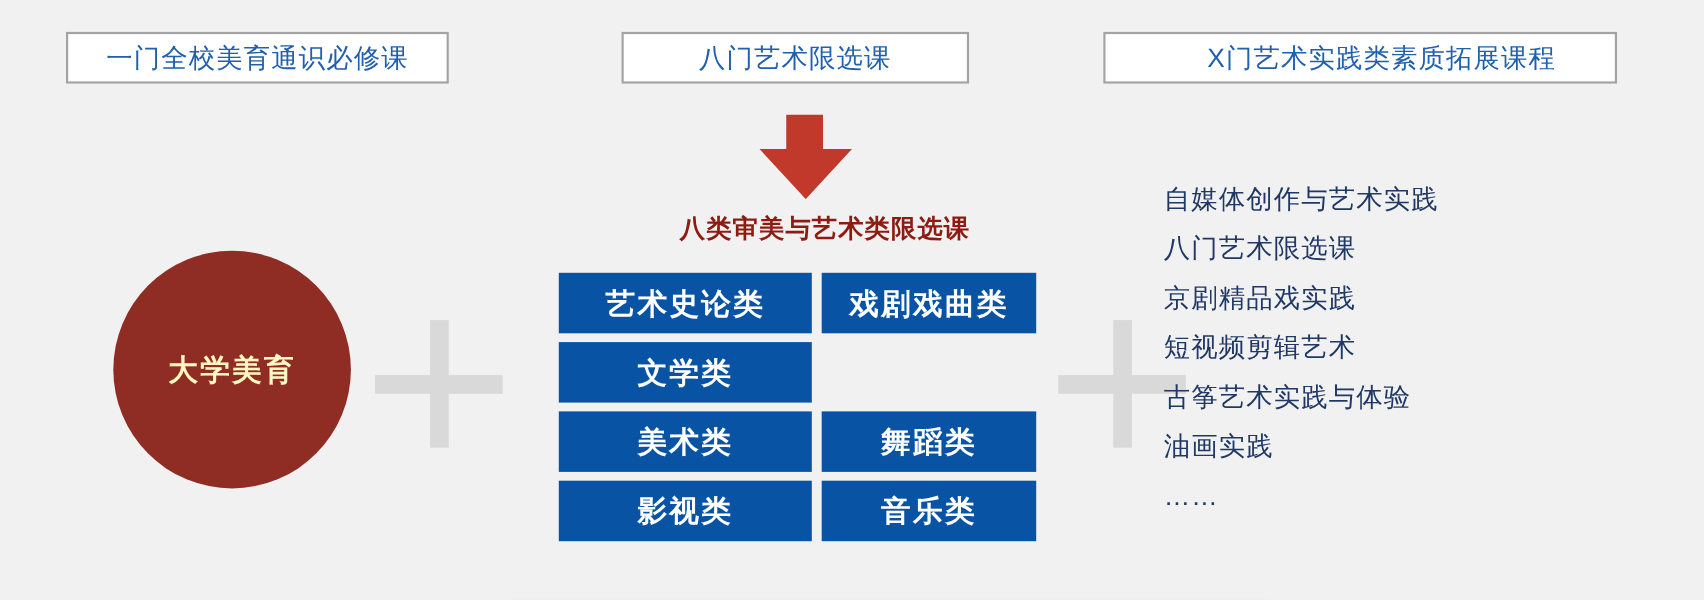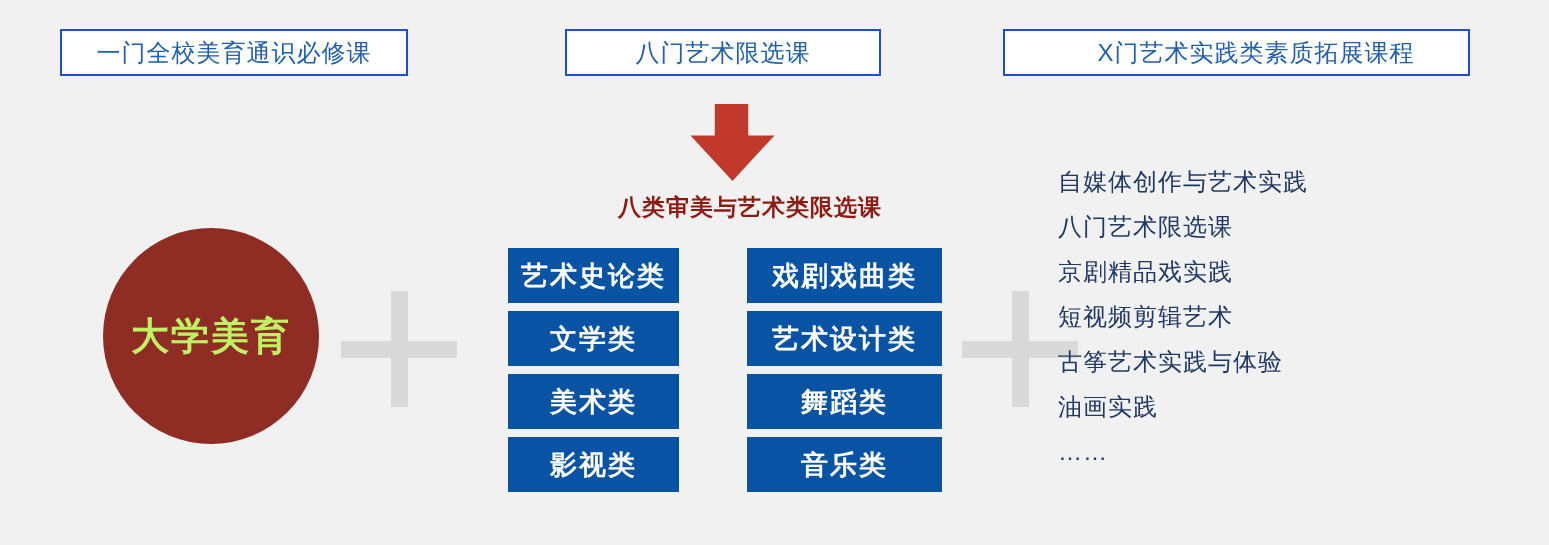--- a/index.html
+++ b/index.html
@@ -10,36 +10,36 @@
   .stage{
     position:relative;
     width:1549px;height:545px;
     background:#f1f1f2;
     overflow:hidden;
   }
   
   .hdr{
     position:absolute;top:29px;height:47px;
     background:#ffffff;
-    border:2px solid #1d4ed8;
+    border:2px solid #a3a3a3;
     box-sizing:border-box;
     display:flex;align-items:center;justify-content:center;
     color:#2160ae;font-size:24px;letter-spacing:1px;
     white-space:nowrap;
   }
   .hdr1{left:60px;width:348px;}
   .hdr2{left:565px;width:316px;}
   .hdr3{left:1003px;width:467px;padding-left:39px;}
   
   .circle{
     position:absolute;left:103px;top:228px;
     width:216px;height:216px;border-radius:50%;
     background:#8f2d24;
     display:flex;align-items:center;justify-content:center;
-    color:#bef264;font-size:38px;font-weight:bold;letter-spacing:2px;
+    color:#fef9c3;font-size:27px;font-weight:bold;letter-spacing:2px;
   }
   
   .plus{position:absolute;width:116px;height:116px;}
   .plus .bar-h{position:absolute;left:0;top:50px;width:116px;height:17px;background:#d9d9d9;}
   .plus .bar-v{position:absolute;top:0;left:50px;width:17px;height:116px;background:#d9d9d9;}
   .plus1{left:341px;top:291px;}
   .plus2{left:962px;top:291px;}
   
   .arrow{position:absolute;left:690px;top:104px;width:85px;height:77px;}
   
@@ -50,21 +50,21 @@
     white-space:nowrap;
   }
   
   .cat{
     position:absolute;height:55px;
     background:#0853a4;
     display:flex;align-items:center;justify-content:center;
     color:#ffffff;font-size:27px;font-weight:bold;letter-spacing:2px;
     white-space:nowrap;
   }
-  .col-l{left:508px;width:171px;}
+  .col-l{left:508px;width:230px;}
   .col-r{left:747px;width:195px;font-family:Liberation Serif, serif;}
   .row-1{top:248px;}
   .row-2{top:311px;}
   .row-3{top:374px;}
   .row-4{top:437px;}
   
   .practice{
     position:absolute;left:1058px;top:159px;width:392px;
     display:flex;flex-direction:column;
   }
@@ -105,21 +105,20 @@
     <div class="bar-v"></div>
   </div>
   <div class="plus plus2">
     <div class="bar-h"></div>
     <div class="bar-v"></div>
   </div>
 
   <div class="cat col-l row-1">艺术史论类</div>
   <div class="cat col-r row-1">戏剧戏曲类</div>
   <div class="cat col-l row-2">文学类</div>
-  <div class="cat col-r row-2">艺术设计类</div>
   <div class="cat col-l row-3">美术类</div>
   <div class="cat col-r row-3">舞蹈类</div>
   <div class="cat col-l row-4">影视类</div>
   <div class="cat col-r row-4">音乐类</div>
 
   <div class="practice">
     <div class="line">自媒体创作与艺术实践</div>
     <div class="line">八门艺术限选课</div>
     <div class="line">京剧精品戏实践</div>
     <div class="line">短视频剪辑艺术</div>

